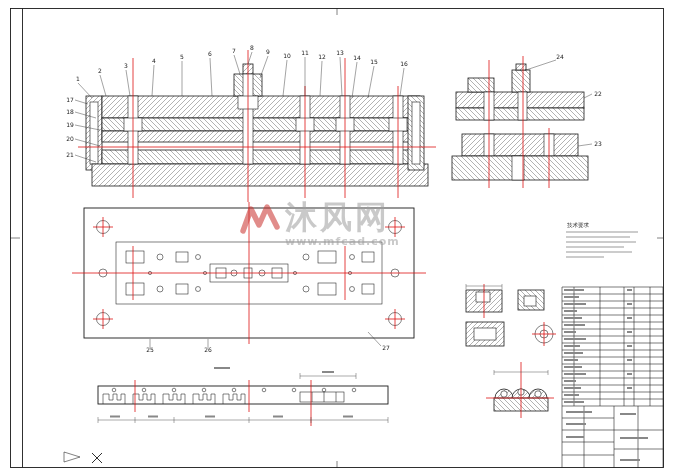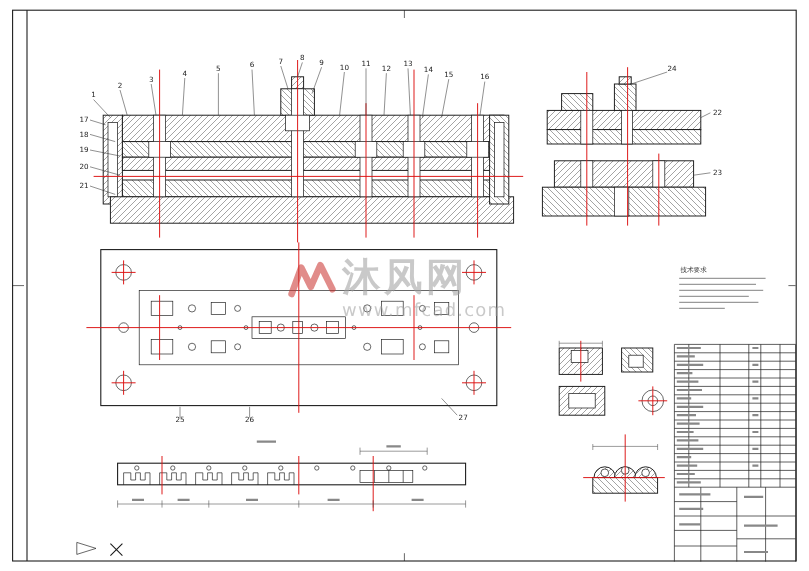--- a/index.html
+++ b/index.html
@@ -14,27 +14,27 @@
   .red  {stroke:#dd1111;stroke-width:.8;fill:none;}
   .thin {stroke:#1a1a1a;stroke-width:.55;fill:none;}
   .lead {stroke:#333333;stroke-width:.45;fill:none;}
   .dim  {stroke:#444444;stroke-width:.45;fill:none;}
   .bar  {stroke:#888888;stroke-width:1.8;fill:none;}
   .bar2 {stroke:#9a9a9a;stroke-width:1.2;fill:none;}
   .tbl  {stroke:#222222;stroke-width:.6;fill:none;}
   .co   {font-size:6px;fill:#222;text-anchor:middle;font-family:"DejaVu Sans",sans-serif;}
   .notes-title{font-size:5.5px;fill:#333;font-family:"DejaVu Sans",sans-serif;}
   
-  .wm{position:absolute;left:240px;top:215px;display:flex;gap:5px;align-items:flex-start;
+  .wm{position:absolute;left:240px;top:201px;display:flex;gap:5px;align-items:flex-start;
       opacity:.55;pointer-events:none;}
   .wm-right{display:flex;flex-direction:column;}
   .wm-brand{font-size:32px;line-height:1.05;font-weight:bold;color:#9e9e9e;letter-spacing:3px;
             font-family:"DejaVu Sans",sans-serif;}
-  .wm-url{font-size:15px;color:#9e9e9e;align-self:flex-end;letter-spacing:1px;
-          font-family:"DejaVu Sans",sans-serif;}
+  .wm-url{font-size:11px;color:#9e9e9e;align-self:flex-end;letter-spacing:1px;
+          font-family:"DejaVu Sans",sans-serif;font-weight:bold;}
 </style>
 </head>
 <body>
 
 <div class="page">
 <svg width="674" height="476" viewBox="0 0 674 476">
   <defs>
     <pattern id="hatch" patternUnits="userSpaceOnUse" width="5" height="5">
       <rect width="5" height="5" fill="#ffffff"></rect>
       <path d="M0,5 L5,0" stroke="#666" stroke-width="0.5"></path>

